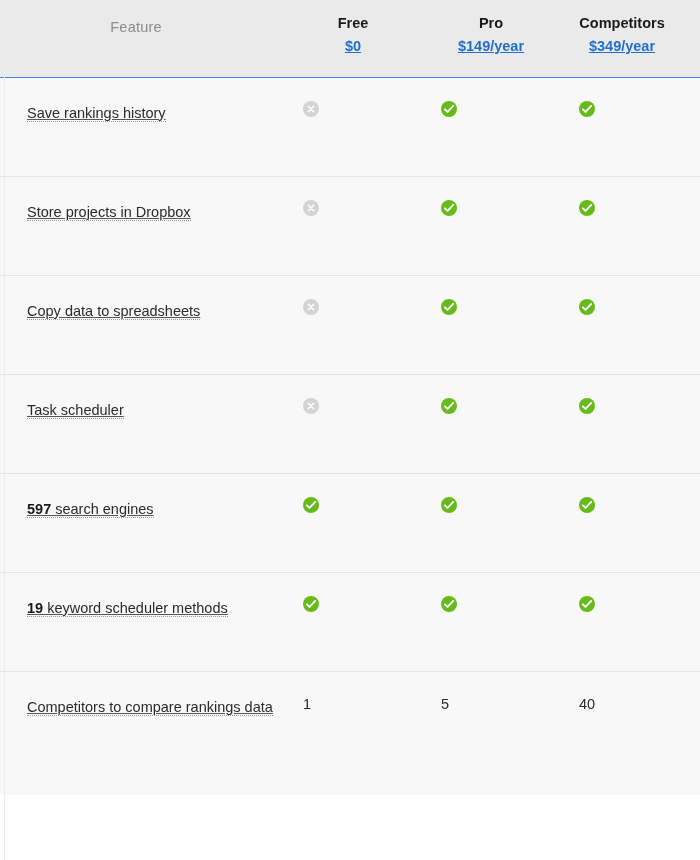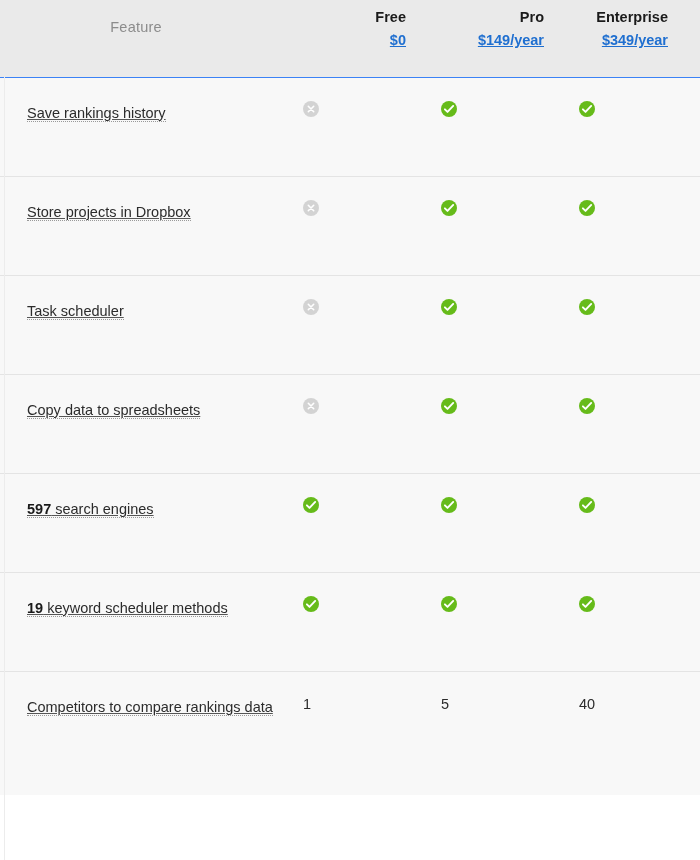--- a/index.html
+++ b/index.html
@@ -42,22 +42,21 @@
     padding-top: 18px;
     padding-right: 28px;
   }
   .head-feature-label {
     color: #8c8c8c;
     font-size: 14.5px;
     letter-spacing: .2px;
   }
 
   .head-plan {
-    text-align: right;
-    padding-top: 8px;
+    padding-top: 14px;
     padding-right: 32px;
   }
   .plan-name {
     display: block;
     color: #1a1a1a;
     font-size: 14.5px;
     font-weight: bold;
     line-height: 18px;
     white-space: nowrap;
   }
@@ -164,21 +163,21 @@
         </th>
         <th class="head-cell head-plan">
           <span class="plan-name">Free</span>
           <span class="plan-price">$0</span>
         </th>
         <th class="head-cell head-plan">
           <span class="plan-name">Pro</span>
           <span class="plan-price">$149/year</span>
         </th>
         <th class="head-cell head-plan">
-          <span class="plan-name">Enterprise</span>
+          <span class="plan-name">Competitors</span>
           <span class="plan-price">$349/year</span>
         </th>
       </tr>
     </thead>
 
     <tbody id="table-body">
         <tr class="row-std">
           <td class="cell-feature"><span class="feature-label"><span>Save rankings history</span></span></td>
           <td class="cell-value v0">
             <span class="icon">
@@ -226,21 +225,21 @@
           <td class="cell-value v2">
             <span class="icon">
               <svg viewBox="0 0 16 16" xmlns="http://www.w3.org/2000/svg">
                 <circle cx="8" cy="8" r="8" fill="#66bb1a"></circle>
                 <path d="M3.9 8.3 L6.5 10.9 L12.2 4.9" fill="none" stroke="#ffffff" stroke-width="1.9" stroke-linecap="round" stroke-linejoin="round"></path>
               </svg>
             </span>
           </td>
         </tr>
         <tr class="row-std">
-          <td class="cell-feature"><span class="feature-label"><span>Task scheduler</span></span></td>
+          <td class="cell-feature"><span class="feature-label"><span>Copy data to spreadsheets</span></span></td>
           <td class="cell-value v0">
             <span class="icon">
               <svg viewBox="0 0 16 16" xmlns="http://www.w3.org/2000/svg">
                 <circle cx="8" cy="8" r="8" fill="#d3d3d3"></circle>
                 <path d="M5.3 5.3 L10.7 10.7 M10.7 5.3 L5.3 10.7" fill="none" stroke="#ffffff" stroke-width="1.6" stroke-linecap="round"></path>
               </svg>
             </span>
           </td>
           <td class="cell-value v1">
             <span class="icon">
@@ -253,21 +252,21 @@
           <td class="cell-value v2">
             <span class="icon">
               <svg viewBox="0 0 16 16" xmlns="http://www.w3.org/2000/svg">
                 <circle cx="8" cy="8" r="8" fill="#66bb1a"></circle>
                 <path d="M3.9 8.3 L6.5 10.9 L12.2 4.9" fill="none" stroke="#ffffff" stroke-width="1.9" stroke-linecap="round" stroke-linejoin="round"></path>
               </svg>
             </span>
           </td>
         </tr>
         <tr class="row-std">
-          <td class="cell-feature"><span class="feature-label"><span>Copy data to spreadsheets</span></span></td>
+          <td class="cell-feature"><span class="feature-label"><span>Task scheduler</span></span></td>
           <td class="cell-value v0">
             <span class="icon">
               <svg viewBox="0 0 16 16" xmlns="http://www.w3.org/2000/svg">
                 <circle cx="8" cy="8" r="8" fill="#d3d3d3"></circle>
                 <path d="M5.3 5.3 L10.7 10.7 M10.7 5.3 L5.3 10.7" fill="none" stroke="#ffffff" stroke-width="1.6" stroke-linecap="round"></path>
               </svg>
             </span>
           </td>
           <td class="cell-value v1">
             <span class="icon">

